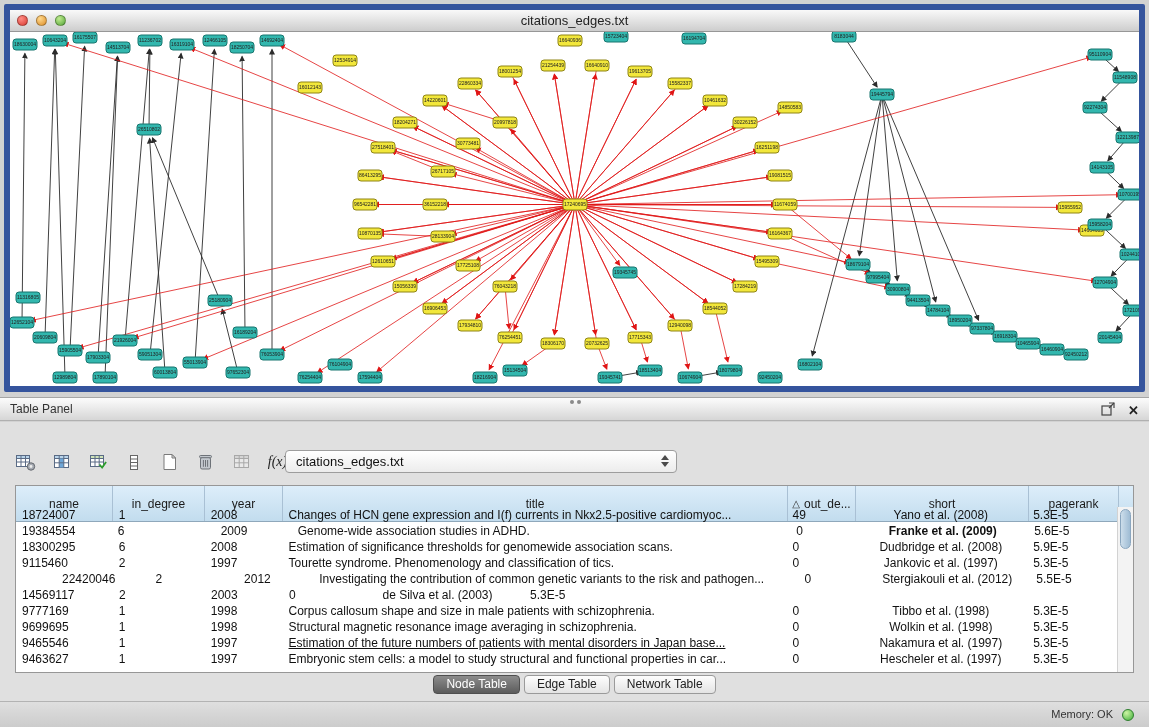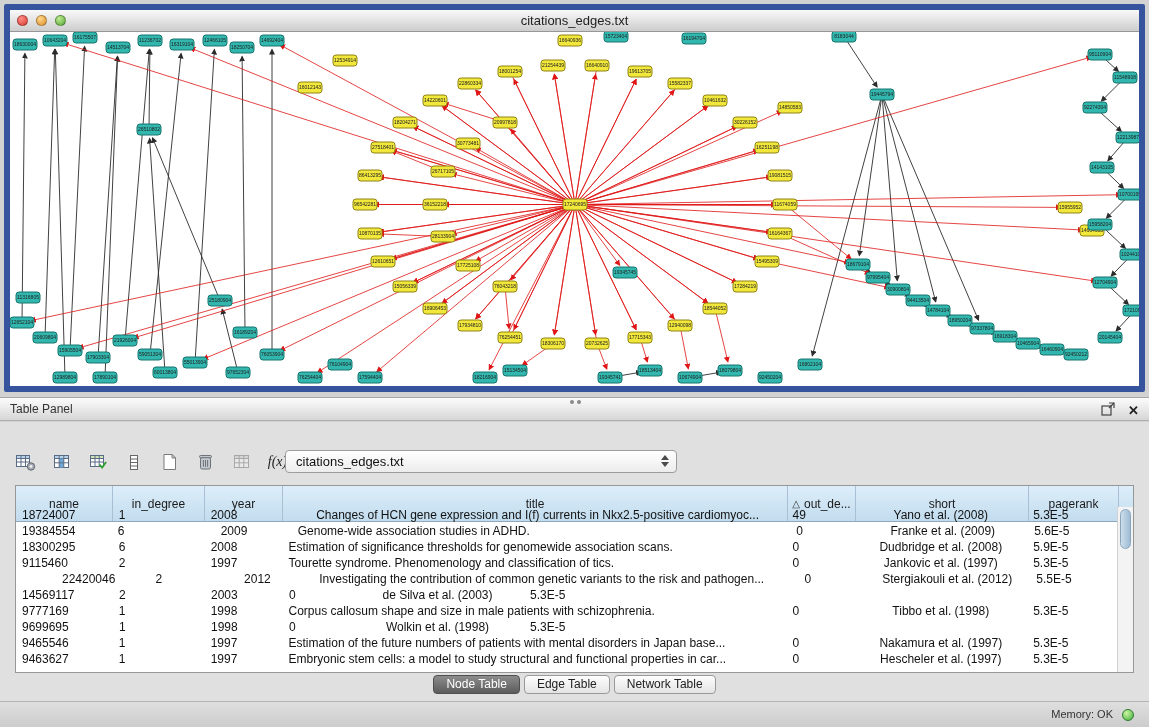--- a/index.html
+++ b/index.html
@@ -792,32 +792,32 @@
       </div>
       <div class="th" style="width: 90px;">
         <span>pagerank</span>
       </div>
     </div>
   <div class="tbody">
       <div class="tr">
         <div class="td" style="width: 97px;">18724007</div>
         <div class="td" style="width: 92px;">1</div>
         <div class="td" style="width: 78px;">2008</div>
-        <div class="td" style="width: 505px; text-align: center;">Changes of HCN gene expression and I(f) currents in Nkx2.5-positive cardiomyoc...</div>
+        <div class="td" style="width: 505px;">Changes of HCN gene expression and I(f) currents in Nkx2.5-positive cardiomyoc...</div>
         <div class="td" style="width: 68px;">49</div>
         <div class="td center" style="width: 173px; text-align: center;">Yano et al. (2008)</div>
         <div class="td" style="width: 90px;">5.3E-5</div>
       </div>
       <div class="tr">
         <div class="td" style="width: 97px;">19384554</div>
         <div class="td" style="width: 92px;">6</div>
         <div class="td" style="width: 78px; margin-left: 12px;">2009</div>
         <div class="td" style="width: 505px;">Genome-wide association studies in ADHD.</div>
         <div class="td" style="width: 68px;">0</div>
-        <div class="td center" style="width: 173px;">Franke et al. (2009)</div>
+        <div class="td center" style="width: 173px; font-weight: bold;">Franke et al. (2009)</div>
         <div class="td" style="width: 90px;">5.6E-5</div>
       </div>
       <div class="tr">
         <div class="td" style="width: 97px;">18300295</div>
         <div class="td" style="width: 92px;">6</div>
         <div class="td" style="width: 78px;">2008</div>
         <div class="td" style="width: 505px;">Estimation of significance thresholds for genomewide association scans.</div>
         <div class="td" style="width: 68px;">0</div>
         <div class="td center" style="width: 173px;">Dudbridge et al. (2008)</div>
         <div class="td" style="width: 90px;">5.9E-5</div>
@@ -854,29 +854,30 @@
         <div class="td" style="width: 78px;">1998</div>
         <div class="td" style="width: 505px;">Corpus callosum shape and size in male patients with schizophrenia.</div>
         <div class="td" style="width: 68px;">0</div>
         <div class="td center" style="width: 173px;">Tibbo et al. (1998)</div>
         <div class="td" style="width: 90px;">5.3E-5</div>
       </div>
       <div class="tr">
         <div class="td" style="width: 97px;">9699695</div>
         <div class="td" style="width: 92px;">1</div>
         <div class="td" style="width: 78px;">1998</div>
+        <div class="td" style="width: 505px;">Structural magnetic resonance image averaging in schizophrenia.</div>
         <div class="td" style="width: 68px;">0</div>
         <div class="td center" style="width: 173px;">Wolkin et al. (1998)</div>
         <div class="td" style="width: 90px;">5.3E-5</div>
       </div>
       <div class="tr">
         <div class="td" style="width: 97px;">9465546</div>
         <div class="td" style="width: 92px;">1</div>
         <div class="td" style="width: 78px;">1997</div>
-        <div class="td" style="width: 505px;">Estimation of the future numbers of patients with mental disorders in Japan base...</div>
+        <div class="td" style="width: 505px; text-decoration: underline;">Estimation of the future numbers of patients with mental disorders in Japan base...</div>
         <div class="td" style="width: 68px;">0</div>
         <div class="td center" style="width: 173px;">Nakamura et al. (1997)</div>
         <div class="td" style="width: 90px;">5.3E-5</div>
       </div>
       <div class="tr">
         <div class="td" style="width: 97px;">9463627</div>
         <div class="td" style="width: 92px;">1</div>
         <div class="td" style="width: 78px;">1997</div>
         <div class="td" style="width: 505px;">Embryonic stem cells: a model to study structural and functional properties in car...</div>
         <div class="td" style="width: 68px;">0</div>

